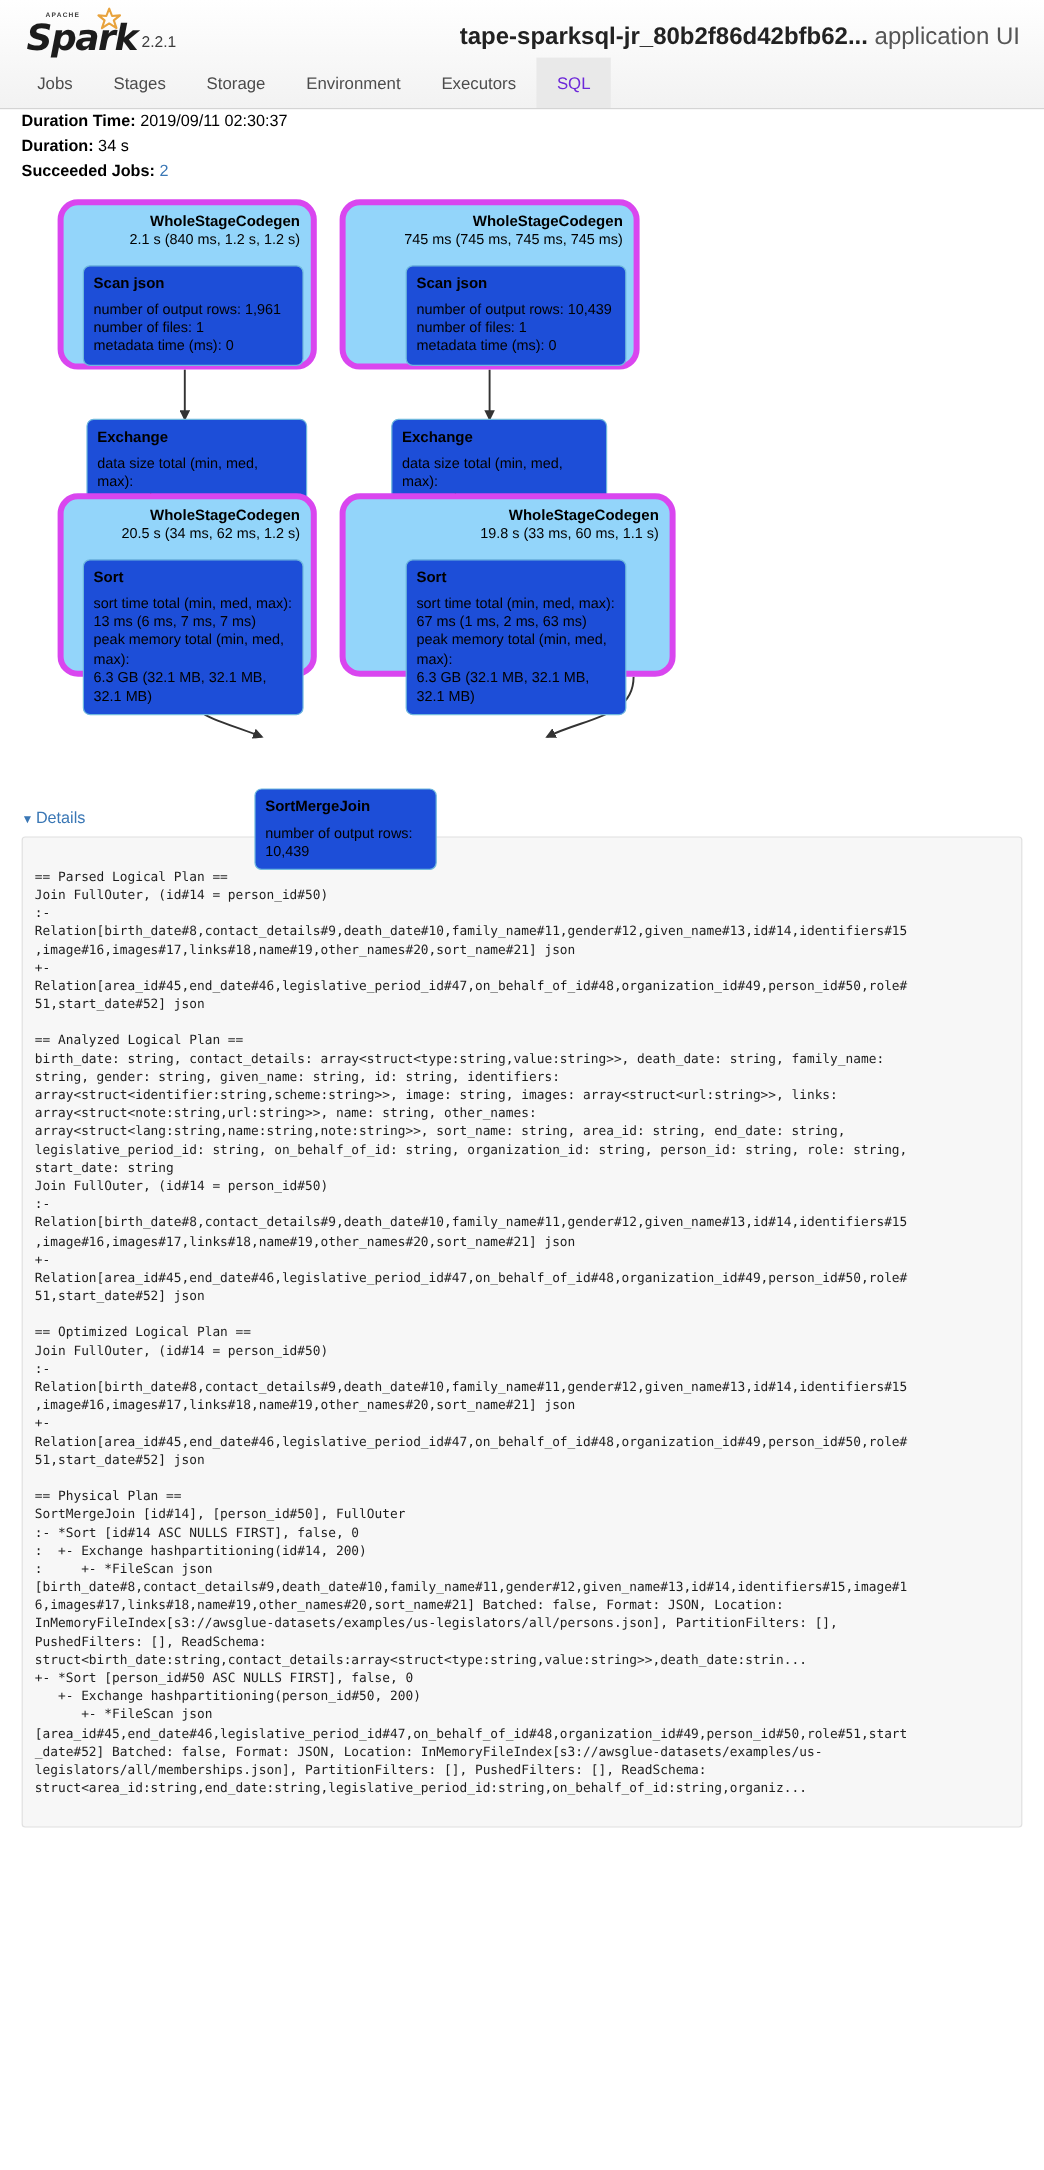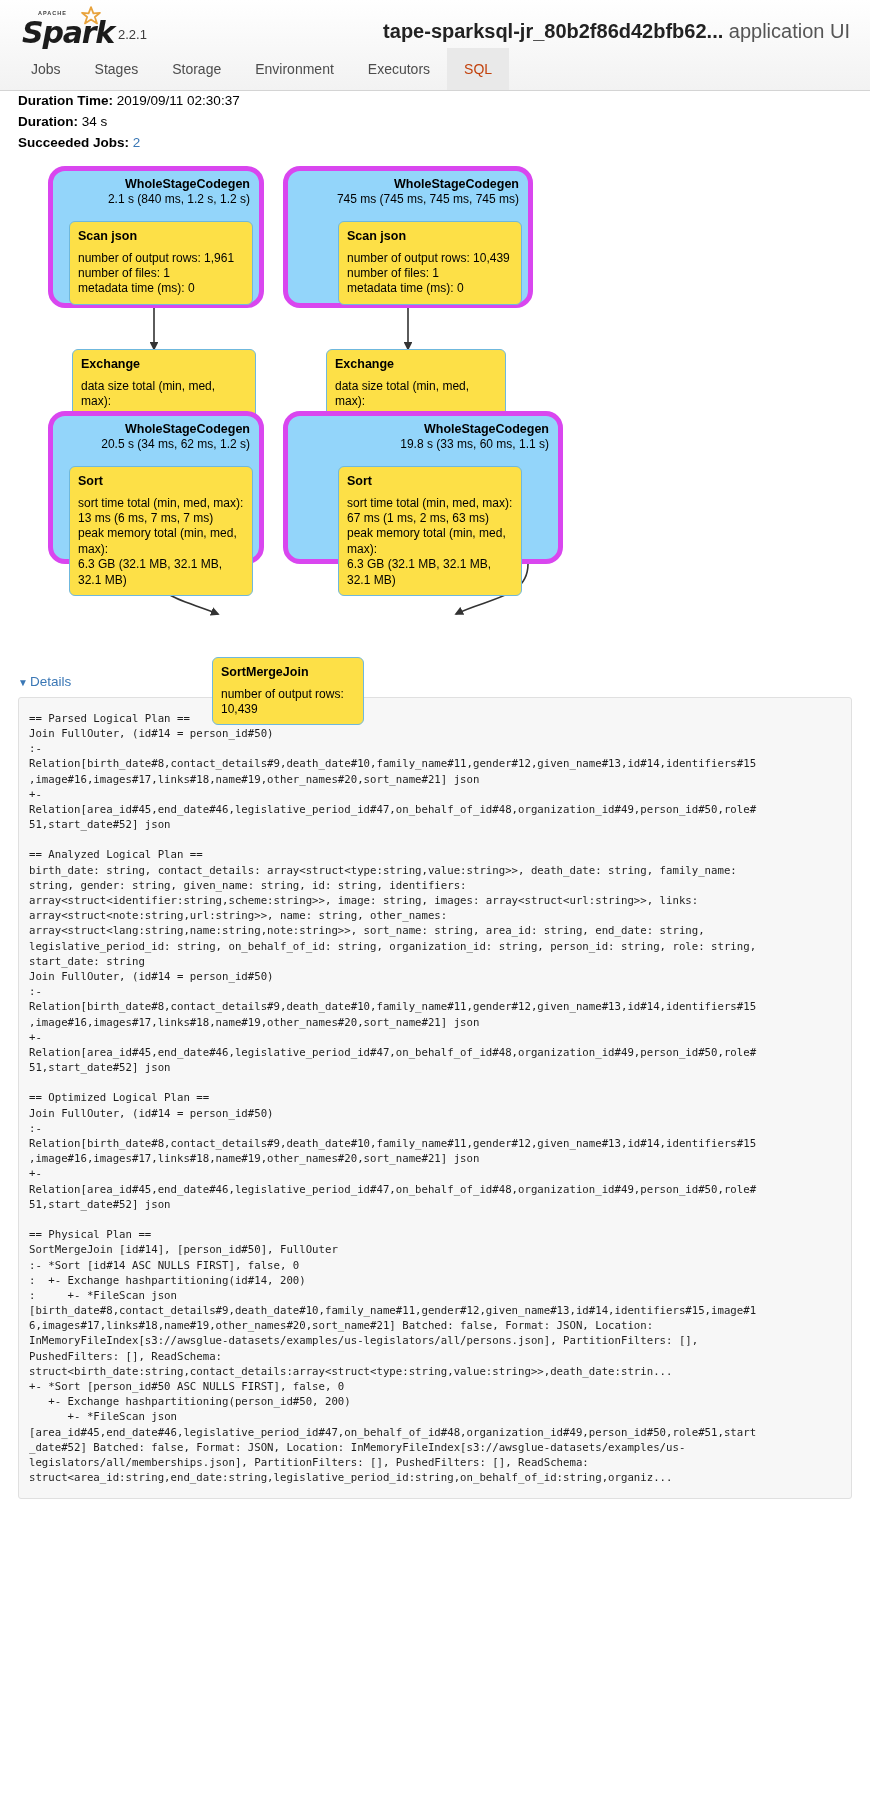--- a/index.html
+++ b/index.html
@@ -92,21 +92,21 @@
     font-size: 14px;
     color: #4c4c4c;
     text-decoration: none;
     line-height: 1;
     border: 1px solid transparent;
     border-bottom: none;
     cursor: pointer;
   }
   .navtab.active {
     background: #e9e9e9;
-    color: #c2410c;
+    color: #6d28d9;
   }
 
   
   .content { padding: 0 18px; }
   h1.page-title {
     font-size: 25px;
     font-weight: bold;
     margin: 26px 0 16px 0;
     letter-spacing: -0.2px;
     color: #1a1a1a;
@@ -139,21 +139,21 @@
     right: 9px;
     top: 6px;
     text-align: right;
     font-size: 12px;
     line-height: 1.25;
     color: #000;
   }
   .cluster-label .title { font-weight: bold; font-size: 12.5px; }
   .node {
     position: absolute;
-    background: #fde047;
+    background: #1d4ed8;
     border: 1px solid #6fb8dd;
     border-radius: 6px;
     padding: 6px 8px 7px 8px;
     font-size: 12px;
     line-height: 1.28;
     color: #000;
   }
   .node .ntitle { font-weight: bold; font-size: 12.5px; margin-bottom: 7px; }
   .node .nmetric { white-space: pre-line; }
 
@@ -164,21 +164,21 @@
     font-size: 13.5px;
     cursor: pointer;
     display: inline-block;
   }
   .caret { font-size: 10px; margin-right: 2px; }
   pre.plan-text {
     background: #f7f7f7;
     border: 1px solid #e0e0e0;
     border-radius: 3px;
     margin: 0 0 20px 0;
-    padding: 13px 10px;
+    padding: 25px 10px;
     font-family: "DejaVu Sans Mono", "Liberation Mono", monospace;
     font-size: 10.7px;
     line-height: 1.42;
     color: #1d1d1d;
     white-space: pre-wrap;
     word-break: break-word;
     overflow-x: hidden;
   }
 </style>
 </head>

